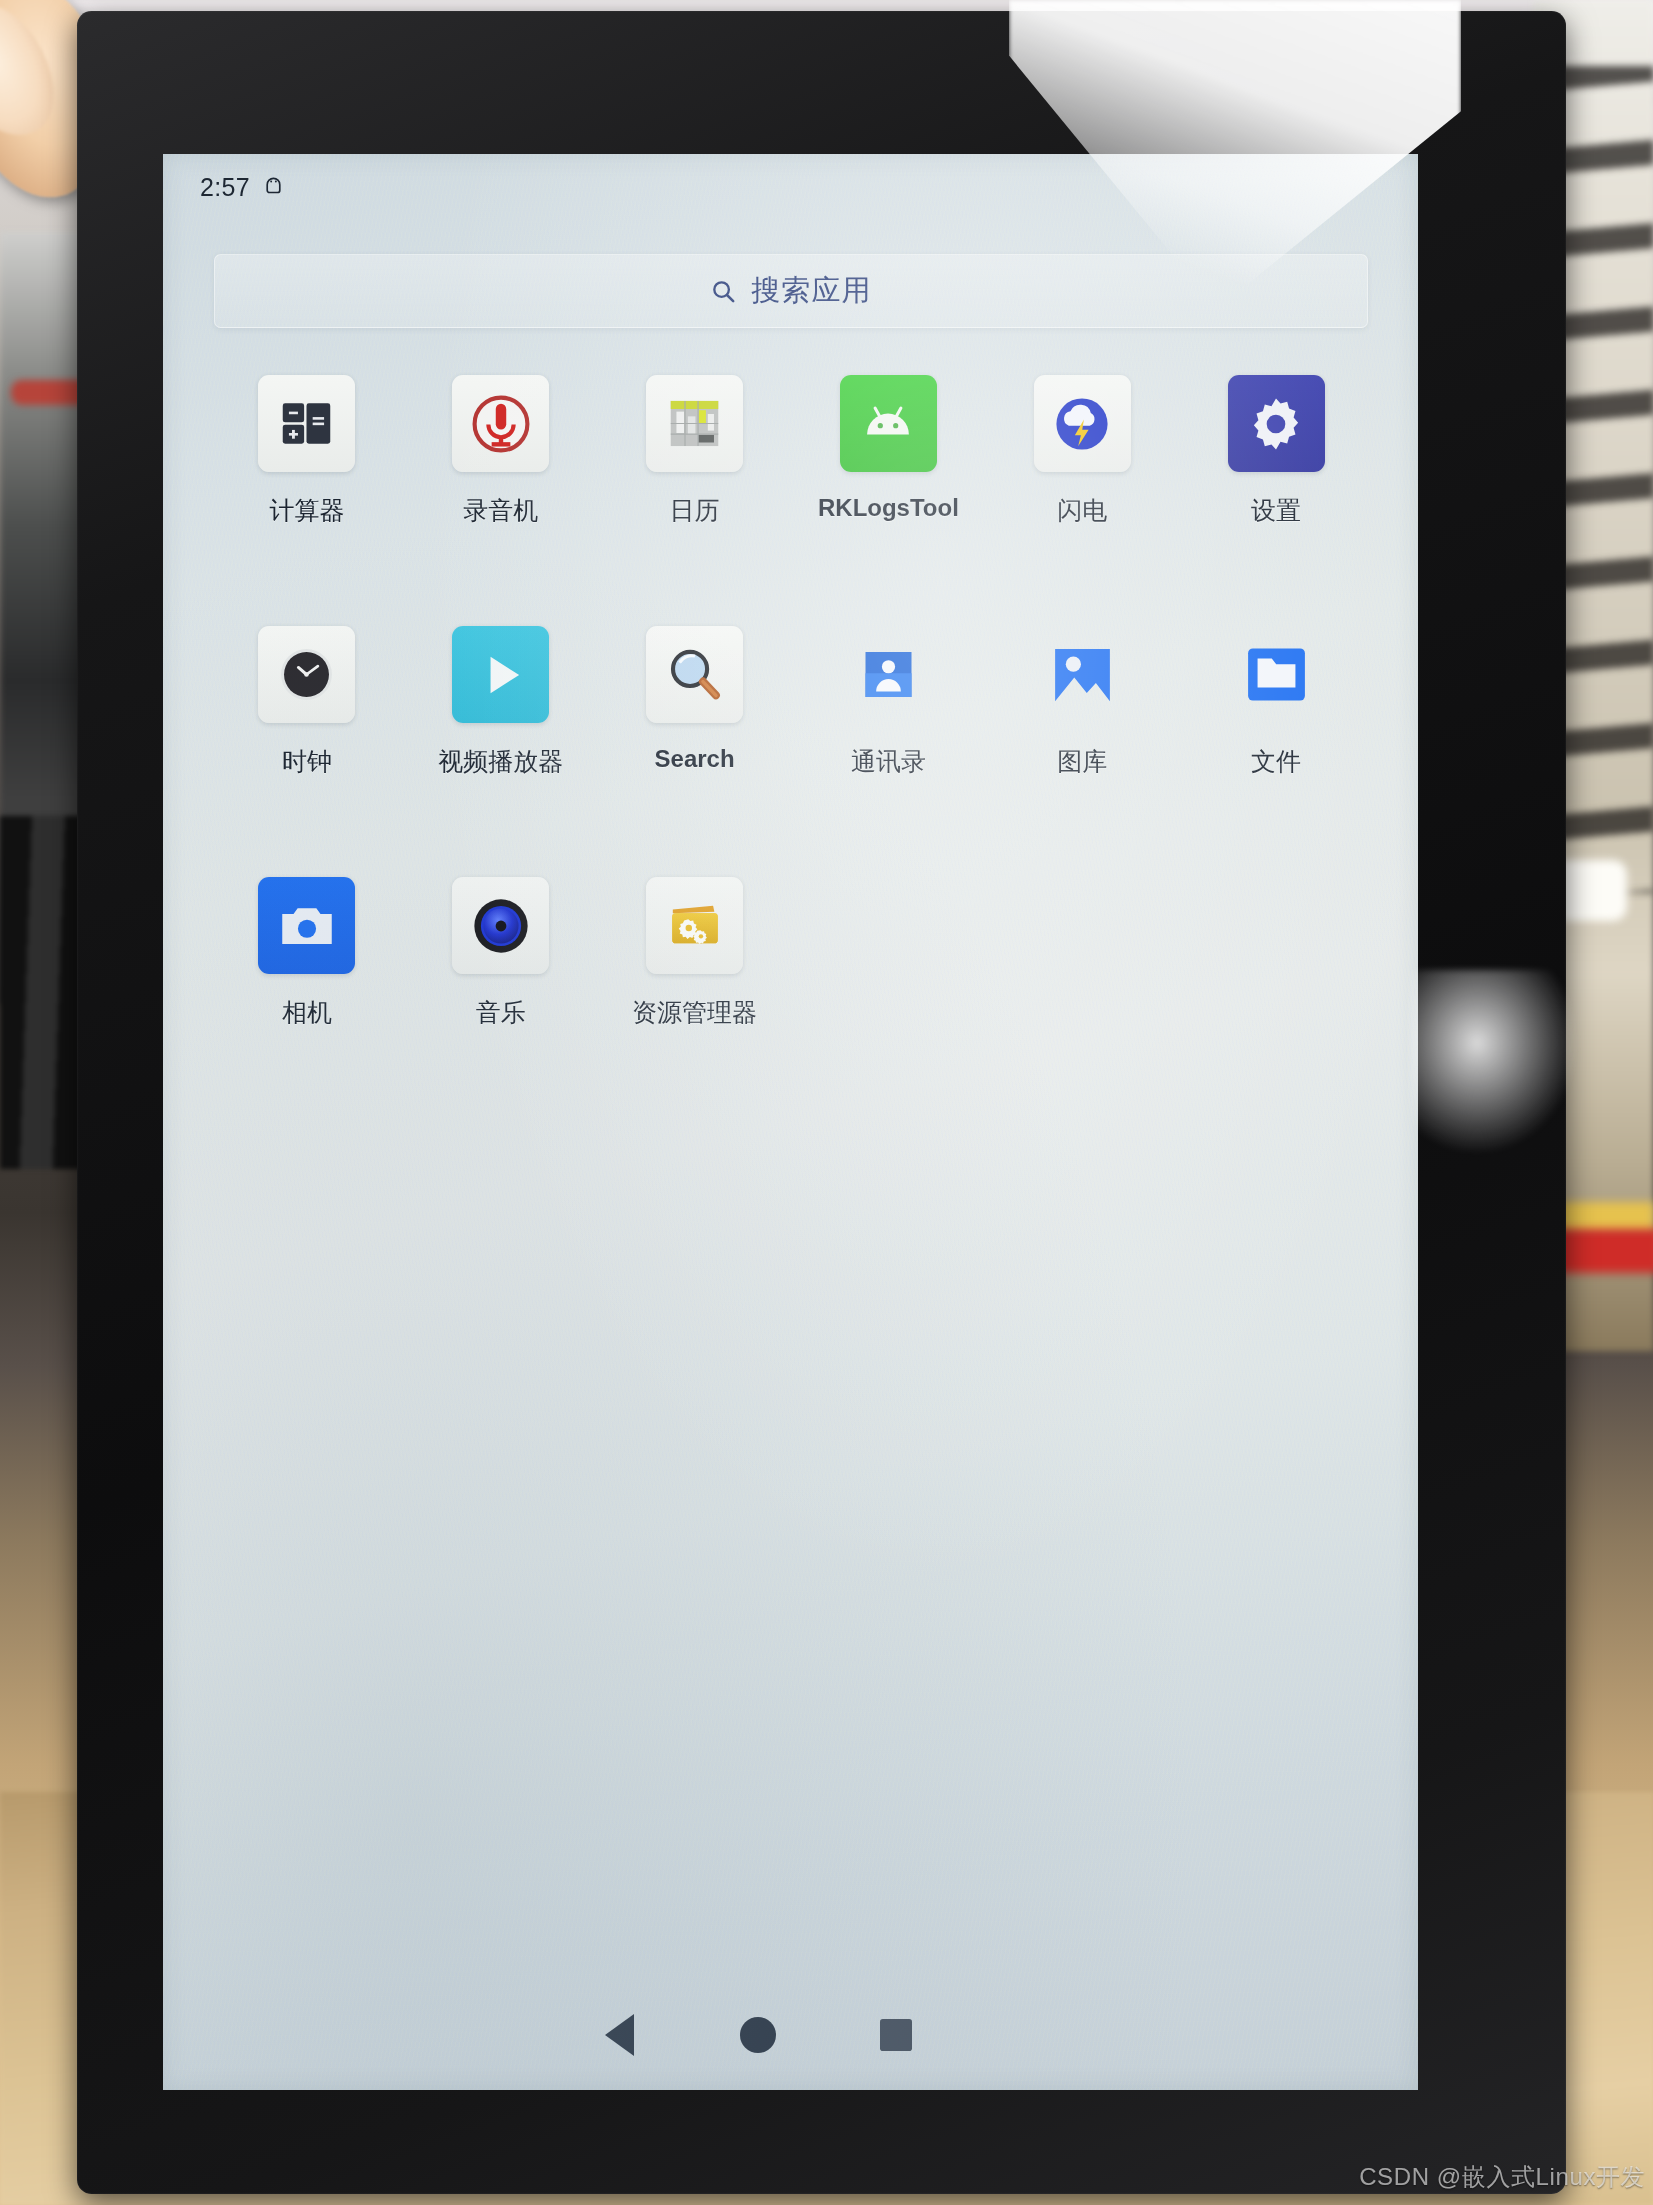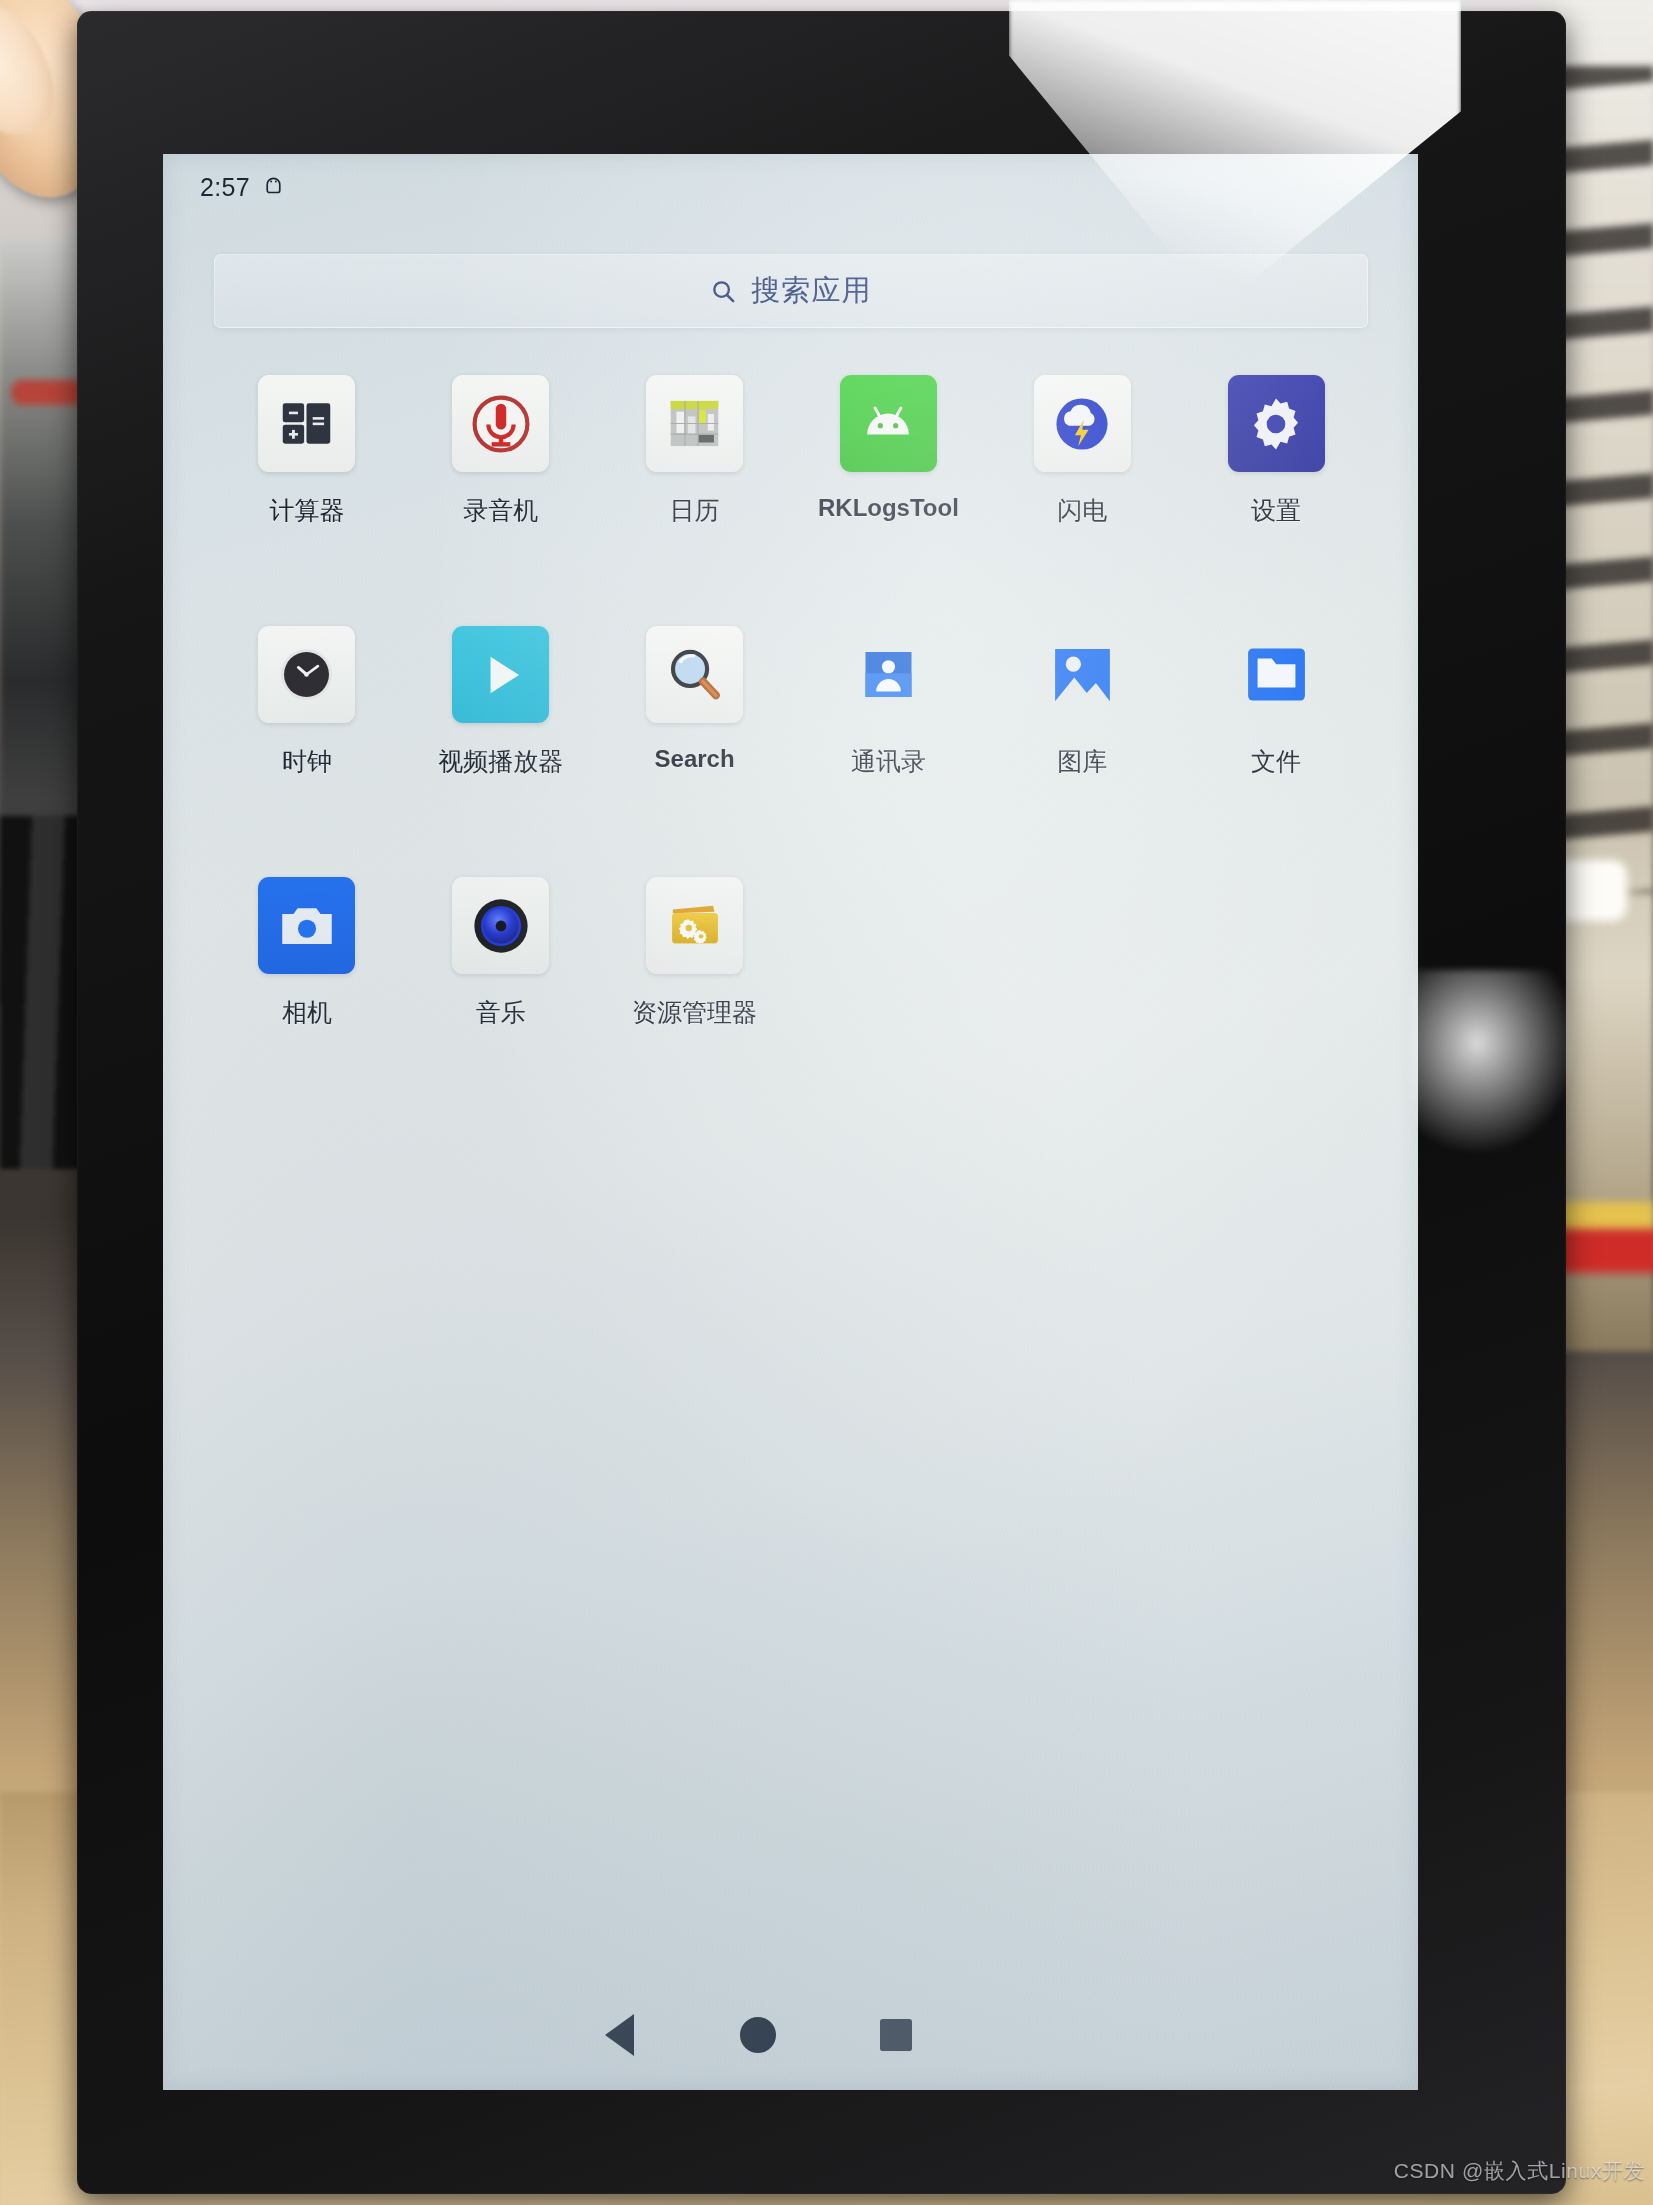--- a/index.html
+++ b/index.html
@@ -120,22 +120,22 @@
   #navbar{position:absolute;left:0;bottom:0;width:100%;height:110px;
     display:flex;align-items:center;justify-content:center;gap:88px;padding-right:66px;
     box-sizing:border-box;}
   .nav-btn{width:50px;height:50px;display:flex;align-items:center;justify-content:center;cursor:pointer;}
   #nav-back{width:0;height:0;border-top:21px solid transparent;border-bottom:21px solid transparent;
             border-right:29px solid #2c3847;}
   #nav-home{width:36px;height:36px;border-radius:50%;background:#2c3847;}
   #nav-recent{width:32px;height:32px;background:#4a5563;border-radius:2.8px;}
 
   
-  #watermark{position:absolute;right:8.8px;bottom:20px;z-index:60;
-    font-size:21px;color:rgba(245,245,245,.62);letter-spacing:0.6px;
+  #watermark{position:absolute;right:8.8px;bottom:12px;z-index:60;
+    font-size:24px;color:rgba(245,245,245,.62);letter-spacing:0.6px;
     text-shadow:0 0.6px 1.7px rgba(0,0,0,.45);}
 </style>
 </head>
 <body>
 
 <div id="photo-bg">
   <div id="bg-top-white"></div>
   <div id="bg-left-clutter"></div>
   <div id="bg-left-cable"></div>
   <div id="bg-left-keys"></div>

